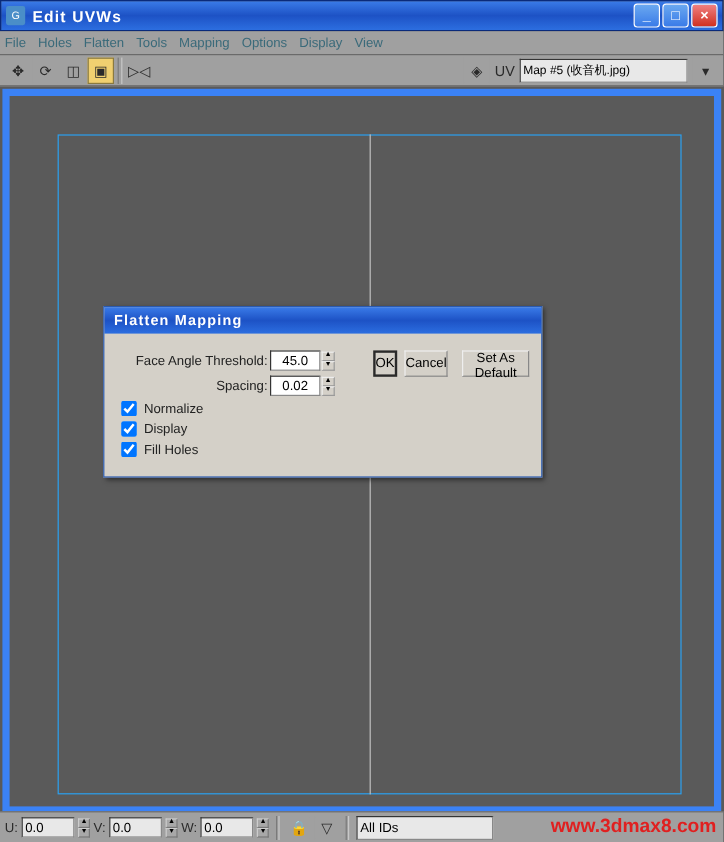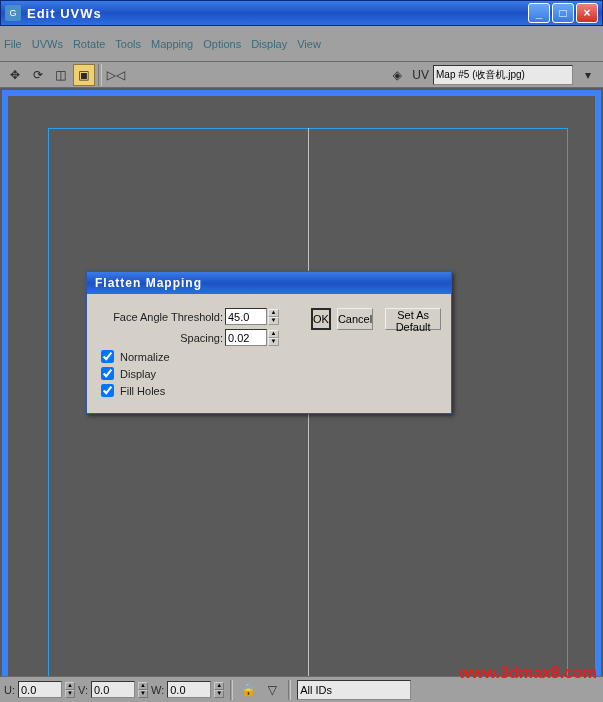--- a/index.html
+++ b/index.html
@@ -9,21 +9,21 @@
 .titlebar { height: 26px; background: linear-gradient(to bottom, #3a7be8, #1d52c5, #2c6ee0); display: flex; align-items: center; padding: 0 4px; border: 1px solid #0a2a7a; }
 .titlebar-icon { width: 16px; height: 16px; background: #4a8ec8; border-radius: 2px; margin-right: 6px; display: inline-flex; align-items: center; justify-content: center; color: #fff; font-size: 9px; }
 .titlebar-text { color: #fff; font-weight: bold; font-size: 13px; flex: 1; letter-spacing: 1px; }
 .win-btns { display: flex; gap: 2px; }
 .win-btn { width: 22px; height: 20px; border: 1px solid #fff; border-radius: 3px; display: flex; align-items: center; justify-content: center; color: #fff; font-weight: bold; font-size: 12px; }
 .win-btn.min { background: linear-gradient(#6aa8f0,#3a7be8); }
 .win-btn.max { background: linear-gradient(#6aa8f0,#3a7be8); }
 .win-btn.close { background: linear-gradient(#f08080,#d03020); }
 
 
-.menubar { height: 36px; background: #a0a0a0; display: flex; align-items: center; padding: 0 4px; gap: 10px; border-bottom: 1px solid #6a6a6a; color: #3a6a7a; }
+.menubar { height: 20px; background: #a0a0a0; display: flex; align-items: center; padding: 0 4px; gap: 10px; border-bottom: 1px solid #6a6a6a; color: #3a6a7a; }
 .menu-item { color: #3a6a7a; cursor: default; }
 
 
 .toolbar { height: 26px; background: #a0a0a0; display: flex; align-items: center; padding: 2px 4px; border-bottom: 1px solid #6a6a6a; gap: 1px; }
 .tool-btn { width: 22px; height: 22px; background: #a0a0a0; border: 1px solid #a0a0a0; display: flex; align-items: center; justify-content: center; color: #2a2a2a; font-size: 12px; }
 .tool-btn.active { background: #f0d070; border: 1px solid #8a7a40; }
 .tool-sep { width: 4px; height: 22px; border-left: 1px solid #7a7a7a; border-right: 1px solid #c8c8c8; margin: 0 2px; }
 .tool-right { margin-left: auto; display: flex; align-items: center; gap: 4px; }
 .uv-label { font-weight: normal; color: #2a2a2a; font-size: 12px; }
 .tex-select { width: 140px; height: 20px; background: #e8e8e8; border: 1px inset #888; font-size: 10px; padding: 1px 2px; }
@@ -35,55 +35,55 @@
 
 
 .dialog { position: absolute; left: 78px; top: 175px; width: 366px; background: #d4d0c8; border: 1px solid #2a5ab0; box-shadow: 2px 2px 4px rgba(0,0,0,0.5); }
 .dialog-title { height: 22px; background: linear-gradient(to bottom, #3a7be8, #1d52c5, #2c6ee0); color: #fff; font-weight: bold; display: flex; align-items: center; padding: 0 8px; letter-spacing: 1px; font-size: 12px; }
 .dialog-body { padding: 14px 10px 16px 10px; display: flex; }
 .dlg-left { flex: 1; }
 .dlg-right { width: 130px; display: flex; gap: 6px; align-items: stretch; }
 .field-row { display: flex; align-items: center; margin-bottom: 4px; }
 .field-label { width: 128px; text-align: right; padding-right: 2px; color: #222; }
 .spinner { display: flex; align-items: center; }
-.spinner input { width: 42px; height: 17px; border: 1px inset #888; background: #fff; font-size: 11px; padding: 0 2px; }
+.spinner input { width: 42px; height: 17px; border: 1px inset #888; background: #fff; font-size: 11px; padding: 0 2px; text-align: center; }
 .spin-btns { display: flex; flex-direction: column; margin-left: 1px; }
 .spin-btn { width: 11px; height: 8px; background: #d4d0c8; border: 1px outset #eee; font-size: 6px; line-height: 5px; text-align: center; }
 .check-row { display: flex; align-items: center; margin-top: 4px; margin-left: 4px; color: #222; }
 .check-row input { margin-right: 6px; }
 .dlg-btn { height: 22px; background: #d4d0c8; border: 1px solid #888; border-top-color: #eee; border-left-color: #eee; font-size: 11px; }
 .dlg-btn.default { border: 2px solid #2a2a2a; }
 
 
 .statusbar { position: absolute; bottom: 0; left: 0; right: 0; height: 26px; background: #a0a0a0; display: flex; align-items: center; padding: 2px 4px; gap: 3px; border-top: 1px solid #6a6a6a; }
 .stat-label { color: #2a2a2a; }
 .stat-input { width: 44px; height: 17px; background: #e8e8e8; border: 1px inset #888; font-size: 11px; padding: 0 2px; }
 .stat-spin { display:flex; flex-direction:column; }
 .stat-spin div { width:10px; height:8px; background:#a8a8a8; border:1px outset #ccc; font-size:6px; line-height:5px; text-align:center;}
 .sep2 { width:3px; height:20px; border-left:1px solid #7a7a7a; border-right:1px solid #c8c8c8; margin:0 3px;}
 .ids-select { width: 114px; height: 20px; background: #e8e8e8; border: 1px inset #888; padding: 1px 2px; font-size: 11px; }
-.watermark { position:absolute; right:6px; bottom:20px; color:#e02020; font-weight:bold; font-size:16px; font-family: Arial, sans-serif; }
+.watermark { position:absolute; right:6px; bottom:4px; color:#e02020; font-weight:bold; font-size:16px; font-family: Arial, sans-serif; }
 </style>
 </head>
 <body>
 
 <div class="titlebar">
   <span class="titlebar-icon">G</span>
   <span class="titlebar-text">Edit UVWs</span>
   <div class="win-btns">
     <div class="win-btn min">_</div>
     <div class="win-btn max">□</div>
     <div class="win-btn close">×</div>
   </div>
 </div>
 
 <div class="menubar">
   <span class="menu-item">File</span>
-  <span class="menu-item">UVWs</span>
-  <span class="menu-item">Rotate</span>
+  <span class="menu-item">Holes</span>
+  <span class="menu-item">Flatten</span>
   <span class="menu-item">Tools</span>
   <span class="menu-item">Mapping</span>
   <span class="menu-item">Options</span>
   <span class="menu-item">Display</span>
   <span class="menu-item">View</span>
 </div>
 
 <div class="toolbar">
   <div class="tool-btn">✥</div>
   <div class="tool-btn">⟳</div>

